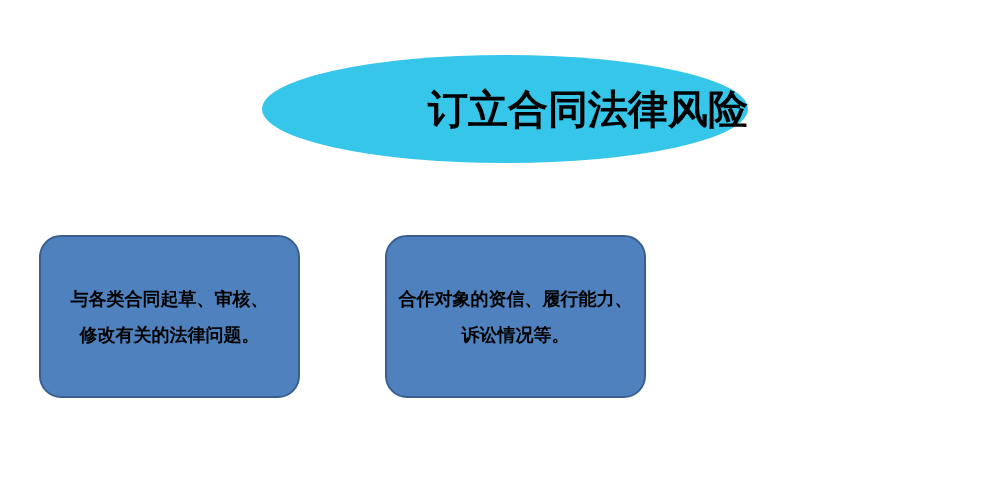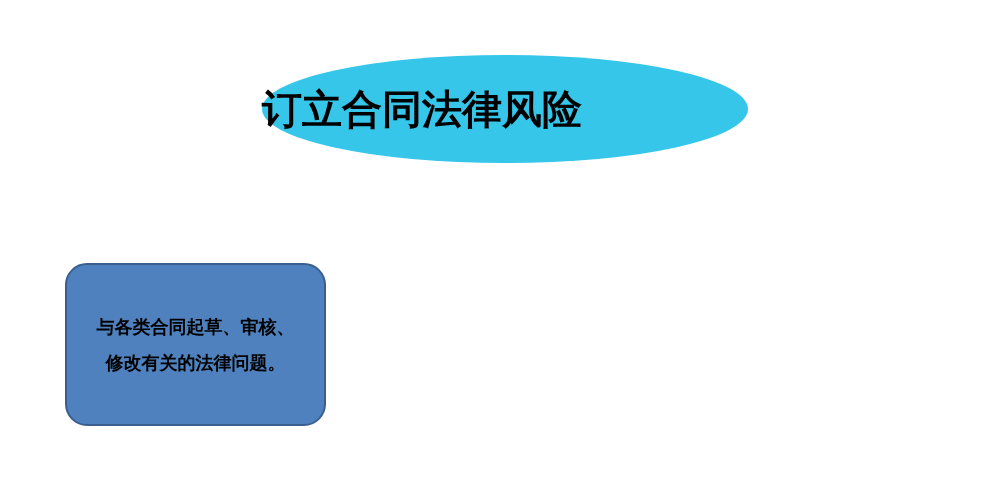--- a/index.html
+++ b/index.html
@@ -26,21 +26,21 @@
   .title-ellipse {
     position: absolute;
     left: 262px;
     top: 55px;
     width: 486px;
     height: 108px;
     background: #35C6EA;
     border-radius: 50% / 50%;
     display: flex;
     align-items: center;
-    justify-content: flex-start;
+    justify-content: flex-end;
     box-sizing: border-box;
   }
   .title-text {
     font-size: 40px;
     font-weight: bold;
     color: #000000;
     letter-spacing: 0px;
     line-height: 1.1;
     white-space: nowrap;
     text-align: center;
@@ -62,21 +62,21 @@
     height: 163px;
     box-sizing: border-box;
     background: #4E81BD;
     border: 2px solid #3A5F8F;
     border-radius: 22px;
     display: flex;
     align-items: center;
     justify-content: center;
     padding: 4px 10px;
   }
-  .risk-box.b1 { left: 65px; margin-top: 28px; }
+  .risk-box.b1 { left: 39px; }
   .risk-box.b2 { left: 385px; }
   .risk-box.b3 { left: 697px; }
 
   .risk-text {
     font-size: 18px;
     font-weight: bold;
     color: #000000;
     text-align: center;
     line-height: 36px;
     letter-spacing: 0px;
@@ -93,17 +93,21 @@
     <div class="title-text">订立合同法律风险</div>
   </div>
 
   <div class="box-row">
 
     <div class="risk-box b1">
       <div class="risk-text">与各类合同起草、审核、
 修改有关的法律问题。</div>
     </div>
 
+    <div class="risk-box b2">
+      <div class="risk-text">合作对象的资信、履行能力、
+诉讼情况等。</div>
+    </div>
 
 
   </div>
 
 </div>
 
 </body></html>

